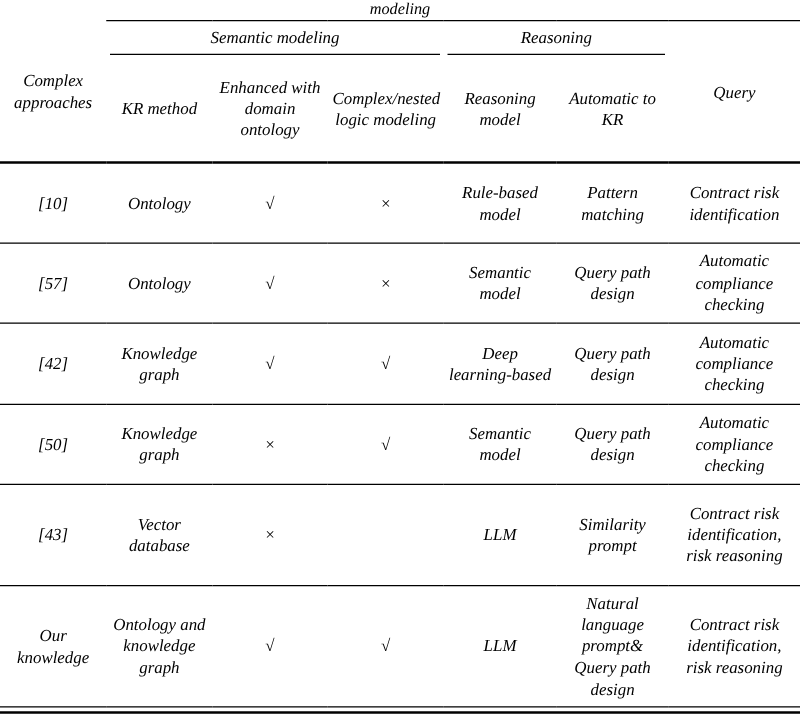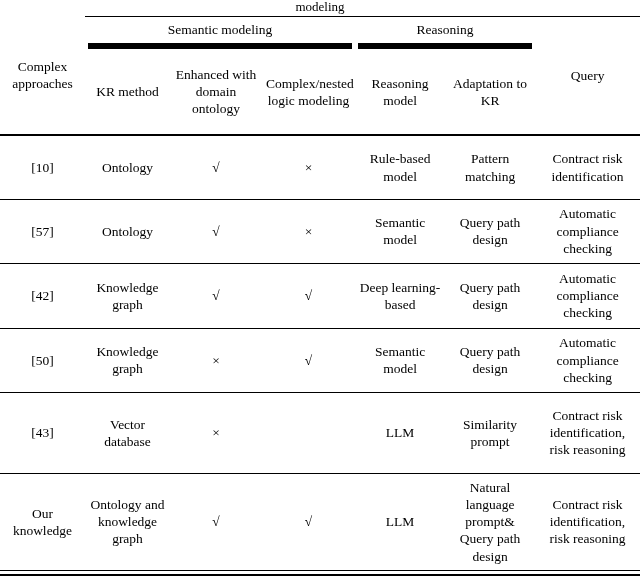--- a/index.html
+++ b/index.html
@@ -9,20 +9,21 @@
     width: 640px;
     height: 578px;
     overflow: hidden;
     font-family: "Liberation Serif", "DejaVu Serif", serif;
     color: #000;
   }
   .page {
     width: 640px;
     height: 512px;
     position: relative;
+    font-style: italic;
   }
   .caption-fragment {
     height: 16px;
     line-height: 14px;
     text-align: center;
     font-size: 13px;
   }
   table.cmp {
     width: 640px;
     table-layout: fixed;
@@ -50,21 +51,21 @@
   tr.sub-row   { height: 86px; }
 
   
   th.topline { border-top: 1.5px solid #000; }
   th.group {
     border-top: 1.5px solid #000;
     padding: 0 3px;
     vertical-align: bottom;
   }
   th.group .group-inner {
-    border-bottom: 6px solid #000000;
+    border-bottom: 1px solid #000000;
     padding: 4px 0 5px 0;
   }
   
   tr.sub-row th, th.span2 { border-bottom: 2.5px solid #000; }
 
   tbody td { border-bottom: 1.5px solid #000; }
 
   tr.r0 { height: 64px; }
   tr.r1 { height: 64px; }
   tr.r2 { height: 65px; }
@@ -104,21 +105,21 @@
         <th class="group" colspan="2">
           <div class="group-inner">Reasoning</div>
         </th>
         <th rowspan="2" class="topline span2">Query</th>
       </tr>
       <tr class="sub-row">
         <th>KR method</th>
         <th>Enhanced with domain ontology</th>
         <th>Complex/nested logic modeling</th>
         <th>Reasoning model</th>
-        <th>Adaptation to KR</th>
+        <th>Automatic to KR</th>
       </tr>
     </thead>
     <tbody>
       <tr class="r0">
         <td>[10]</td>
         <td>Ontology</td>
         <td>√</td>
         <td>×</td>
         <td>Rule-based model</td>
         <td>Pattern matching</td>

